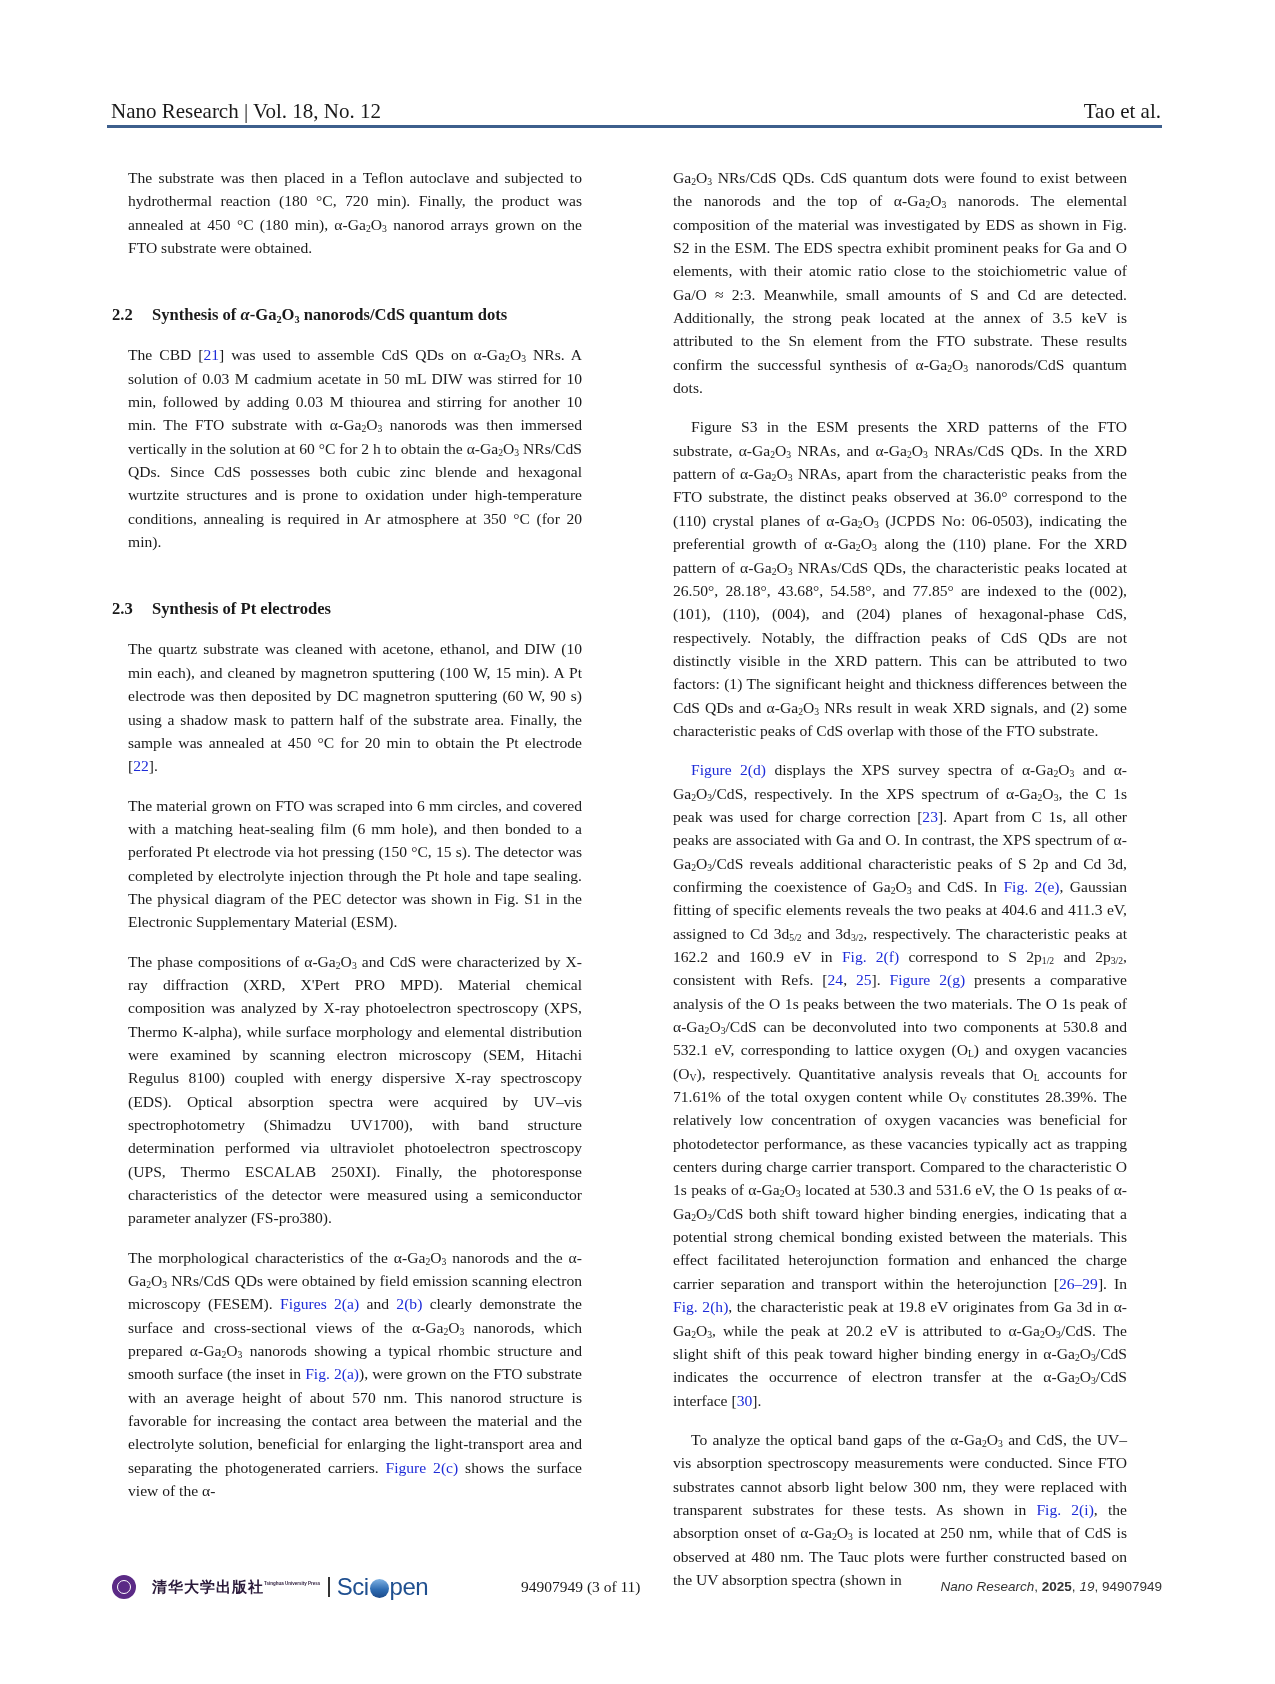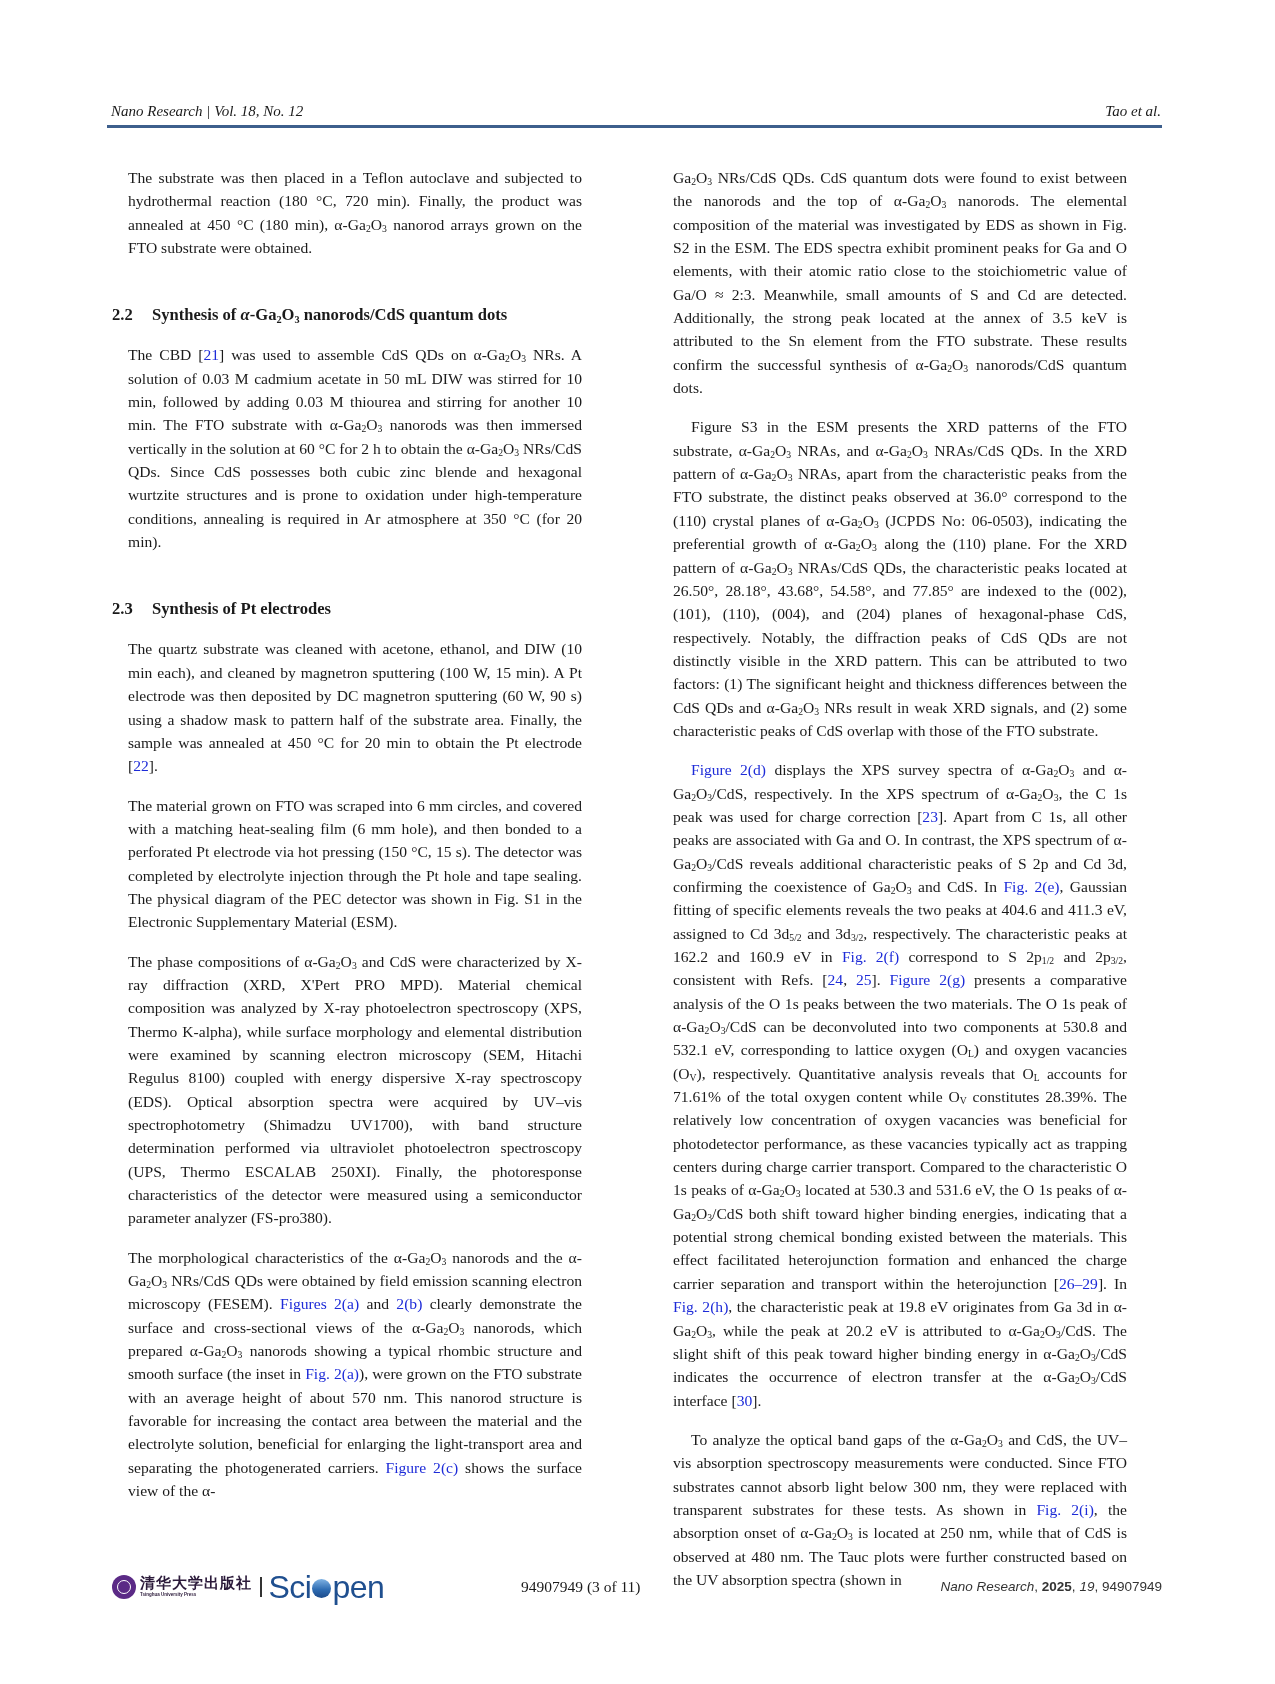--- a/index.html
+++ b/index.html
@@ -1,19 +1,19 @@
 <!DOCTYPE html>
 <html><head>
 <meta charset="utf-8">
 <style>
   html, body { margin: 0; padding: 0; background: #ffffff; }
   body { width: 1275px; height: 1684px; position: relative; overflow: hidden;
          font-family: "Liberation Serif", "DejaVu Serif", serif; color: #1a1a1a; }
   .header { position: absolute; left: 111px; top: 100px; width: 1050px; height: 22px;
-            font-size: 15px; line-height: 22px; font-style: italic; }
+            font-size: 21px; line-height: 22px; }
   .header .left { position: absolute; left: 0; top: 0; }
   .header .right { position: absolute; right: 0; top: 0; }
   .header-rule { position: absolute; left: 107px; top: 125px; width: 1055px; height: 3px; background: #3d5f8c; }
 
   .col { position: absolute; top: 150px; width: 486px; font-size: 15.6px; line-height: 23.35px;
          text-align: justify; }
   .col.left { left: 112px; }
   .col.right { left: 657px; }
 
   .p { margin: 16px; }
@@ -24,25 +24,25 @@
   .h1 .num { display: inline-block; width: 29px; }
   .link { color: #1a0dab; color: #1d2bd8; text-decoration: none; }
   sub { font-size: 0.62em; vertical-align: -0.25em; line-height: 0; }
   .ital { font-style: italic; }
 
   .footer { position: absolute; left: 112px; top: 1570px; width: 1050px; height: 34px; }
   .logo-group { position: absolute; left: 0; top: 0; height: 34px; display: flex; align-items: center; }
   .thu-seal { width: 24px; height: 24px; border-radius: 50%; background: #5b2a86; position: relative; }
   .thu-seal::after { content: ""; position: absolute; left: 5px; top: 5px; width: 14px; height: 14px;
                      border-radius: 50%; border: 1.5px solid #ffffff; box-sizing: border-box; }
-  .thu-text { margin-left: 4px; display: flex; flex-direction: column; line-height: 1; }
+  .thu-text { margin-left: 16px; display: flex; flex-direction: row; line-height: 1; }
   .thu-cn { font-family: "DejaVu Serif", serif; font-size: 15px; font-weight: bold; color: #2b1a3a; letter-spacing: 1px; }
   .thu-en { font-family: "Liberation Sans", sans-serif; font-size: 4.5px; font-weight: bold; color: #2b1a3a; margin-top: 2px; }
   .logo-sep { width: 1.5px; height: 20px; background: #333; margin: 0 7px 0 8px; }
-  .sciopen { font-family: "Liberation Sans", sans-serif; font-size: 32px; color: #1f4f8f; letter-spacing: -0.5px;
+  .sciopen { font-family: "Liberation Sans", sans-serif; font-size: 24px; color: #1f4f8f; letter-spacing: -0.5px;
              display: flex; align-items: center; }
   .sci-o { display: inline-block; width: 19px; height: 19px; border-radius: 50%;
            background: linear-gradient(180deg, #7fb2e3 0%, #2f6db3 55%, #1b4a8a 100%); margin: 0 1px; position: relative; top: 1px; }
   .page-num { position: absolute; left: 409px; top: 8px; font-size: 15.5px; }
   .citation { position: absolute; right: 0; top: 9px; font-family: "Liberation Sans", sans-serif; font-size: 13.5px; color: #333; }
   .citation .it { font-style: italic; }
   .citation .b { font-weight: bold; font-style: normal; }
 </style>
 </head>
 <body>

